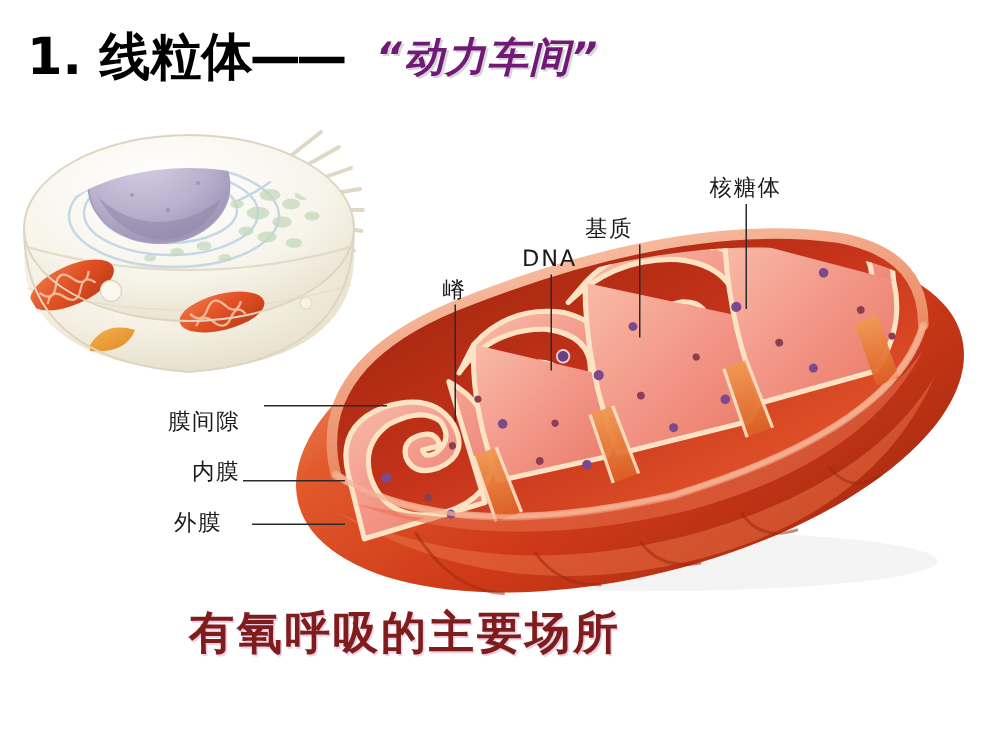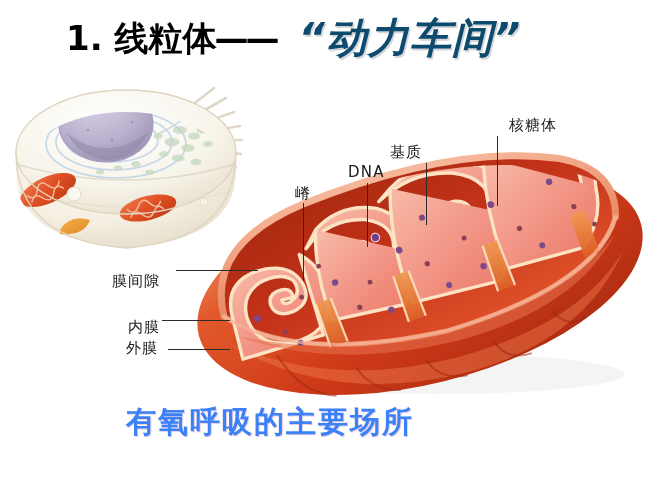--- a/index.html
+++ b/index.html
@@ -9,33 +9,32 @@
     font-family:"DejaVu Sans","Liberation Sans",sans-serif;
     position:relative;overflow:hidden;
   }
   .slide{position:absolute;inset:0;}
 
   
   .title-row{
     position:absolute;left:18px;top:14px;
     display:flex;align-items:center;height:48px;
     white-space:nowrap;
-    margin-left:48px;
   }
   .title-black{
     font-size:34px;font-weight:bold;color:#000000;
     letter-spacing:0px;line-height:1;
     font-family:"DejaVu Sans","Liberation Sans",sans-serif;
   }
   .title-dash{
     font-size:34px;font-weight:bold;color:#000000;
     letter-spacing:-3px;margin-left:-2px;
   }
   .title-red{
-    font-size:41px;font-weight:bold;color:#0c4a6e;
+    font-size:27px;font-weight:bold;color:#701a75;
     margin-left:22px;font-style:italic;
     text-shadow:1.5px 1.5px 0 rgba(120,120,130,.30);
     letter-spacing:1px;
   }
 
   
   .cell-fig{position:absolute;left:8px;top:72px;width:252px;height:180px;}
   .cell-fig svg{display:block;}
 
   
@@ -52,21 +51,21 @@
   .lbl.cjk{font-size:15px;letter-spacing:1px;}
   .lbl.lat{font-size:15px;letter-spacing:1.2px;font-weight:400;}
 
   .leader{position:absolute;background:#2b2b2b;}
   .leader.h{height:1px;}
   .leader.v{width:1px;}
 
   
   .caption{
     position:absolute;left:126px;top:402px;
-    font-size:30px;font-weight:bold;color:#3b82f6;
+    font-size:30px;font-weight:bold;color:#7f1d1d;
     letter-spacing:2px;white-space:nowrap;
     text-shadow:1px 1px 0 rgba(200,120,180,.35);
     font-family:Liberation Mono, monospace;
   }
 </style>
 </head>
 <body>
 
 <div class="slide">
 
@@ -337,23 +336,23 @@
   <div class="leader h" style="left:176px;top:270px;width:82px;"></div>
   <div class="leader h" style="left:162px;top:320px;width:68px;"></div>
   <div class="leader h" style="left:168px;top:349px;width:62px;"></div>
 
   <div class="lbl cjk" style="left:295px;top:186px;">嵴</div>
 
   <div class="lbl lat" style="left:348px;top:165px;text-align:center;">DNA</div>
 
   <div class="lbl cjk" style="left:390px;top:145px;">基质</div>
 
-  <div class="lbl cjk" style="left:473px;top:118px;margin-left:36px;">核糖体</div>
+  <div class="lbl cjk" style="left:473px;top:118px;">核糖体</div>
 
   <div class="lbl cjk" style="left:112px;top:274px;">膜间隙</div>
 
-  <div class="lbl cjk" style="left:128px;top:320px;">内膜</div>
-
-  <div class="lbl cjk" style="left:126px;top:341px;">外膜</div>
+  <div class="lbl cjk" style="left:128px;top:307px;">内膜</div>
+
+  <div class="lbl cjk" style="left:116px;top:341px;">外膜</div>
 
   <div class="caption">有氧呼吸的主要场所</div>
 
 </div>
 
 </body></html>

